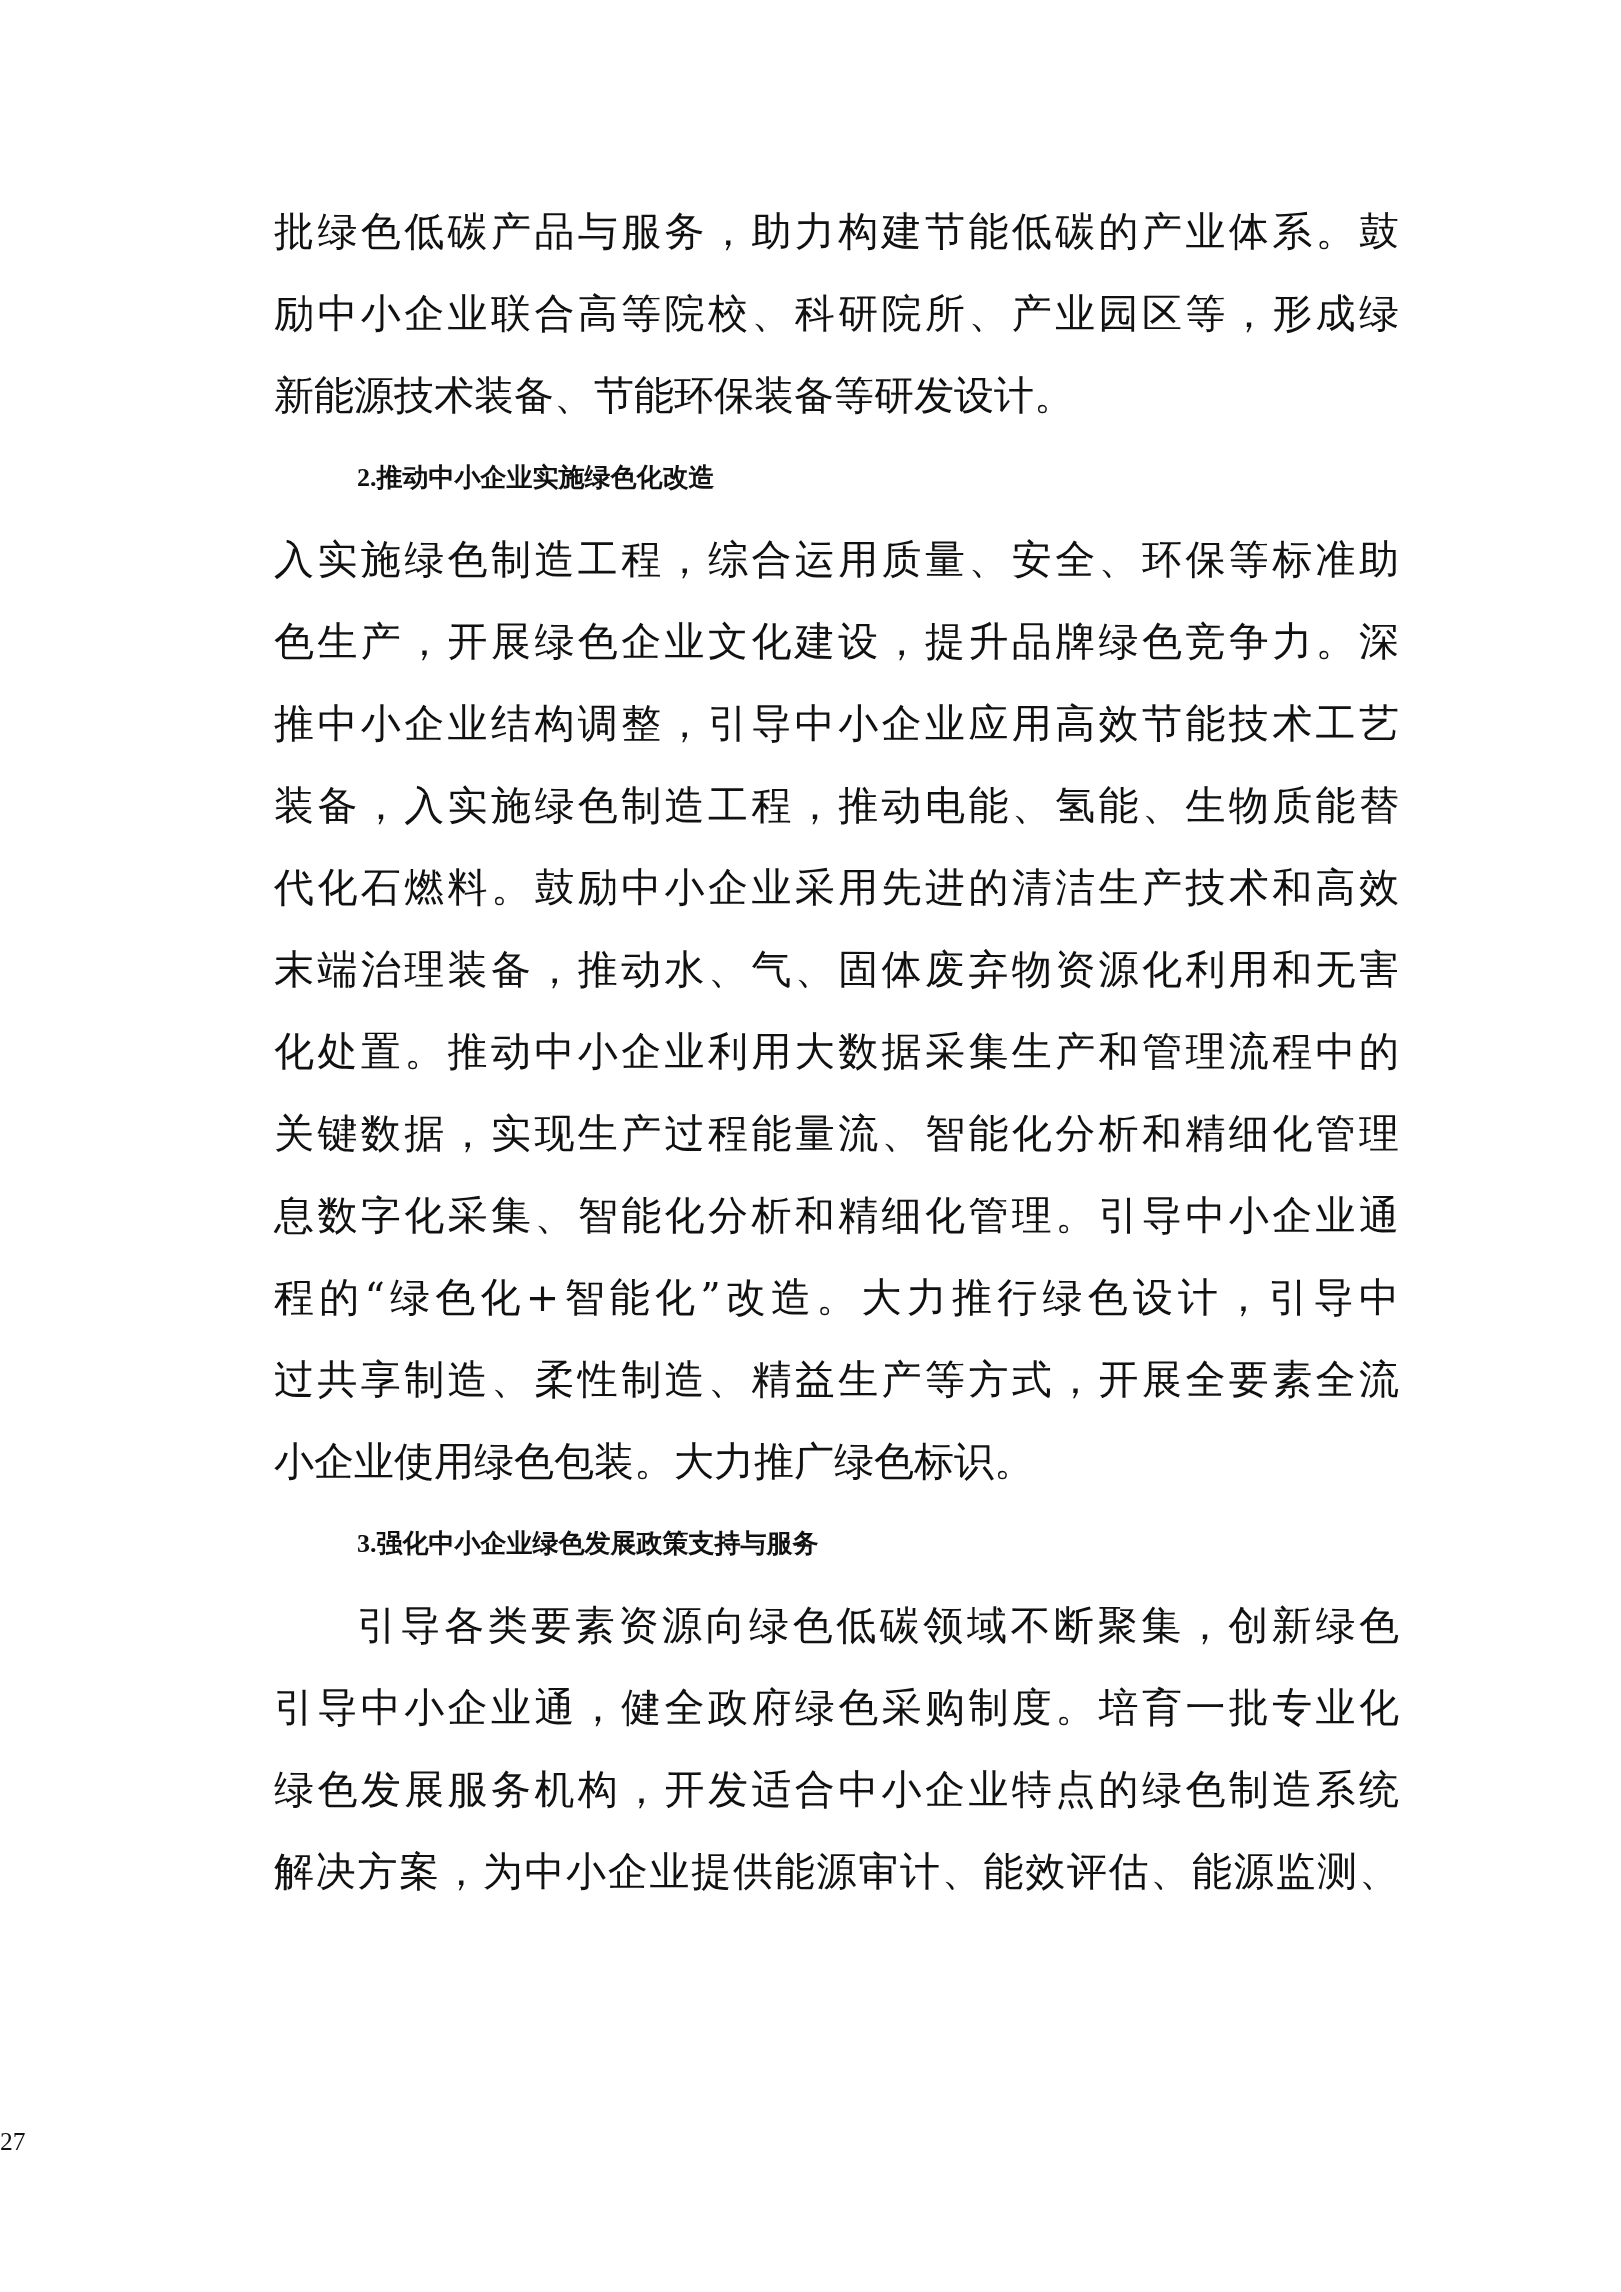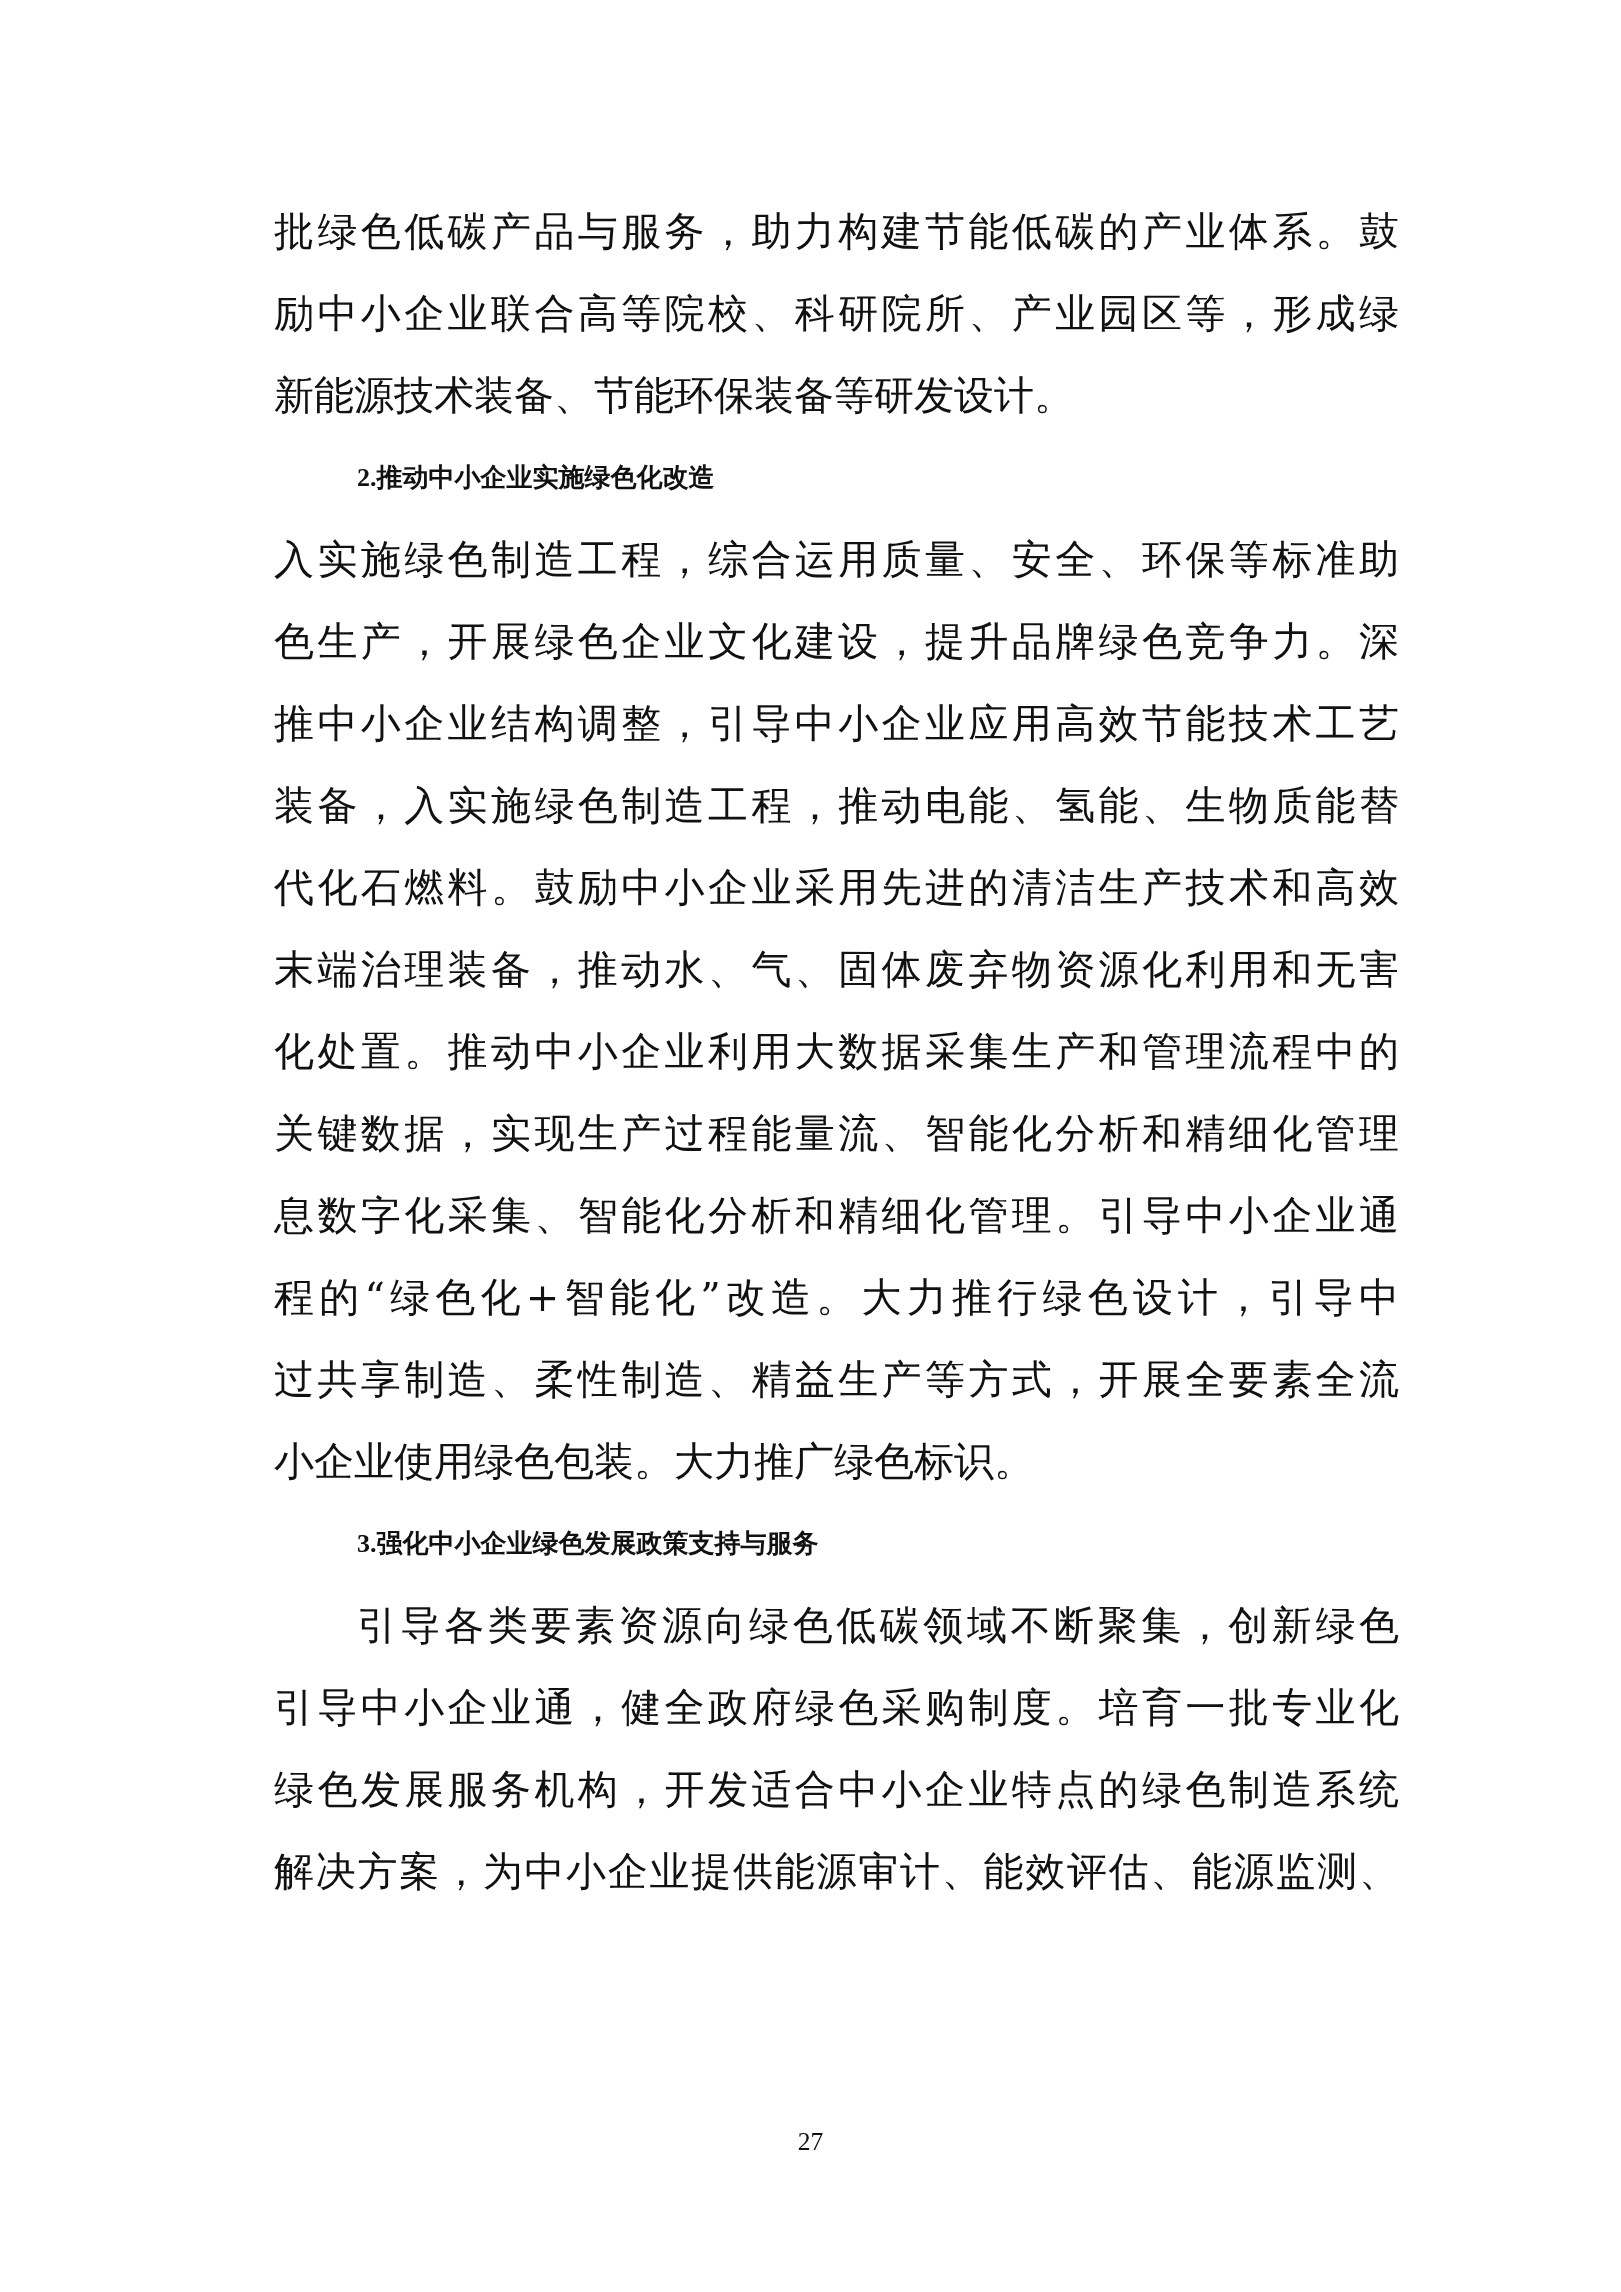--- a/index.html
+++ b/index.html
@@ -13,21 +13,21 @@
     text-align: justify; text-align-last: justify;
   }
   .line.last { text-align-last: left; }
   .line.indent { padding-left: 83px; }
   .heading {
     font-family: "DejaVu Sans", "Liberation Sans", sans-serif;
     font-weight: bold; text-align-last: left; font-size: 26px;
   }
   .heading .num { font-family: "Liberation Serif", serif; font-weight: bold; }
   .pagenum {
-    position: absolute; left: 0; width: 1621px; top: 2127px; text-align: center;
+    position: absolute; left: 0; width: 1621px; top: 2127px; text-align: left;
     font-family: "Liberation Serif", serif; font-size: 25.5px; color: #111111;
   }
 </style>
 </head>
 <body>
 
 <div class="page">
   <div class="textblock">
 
     <div>

